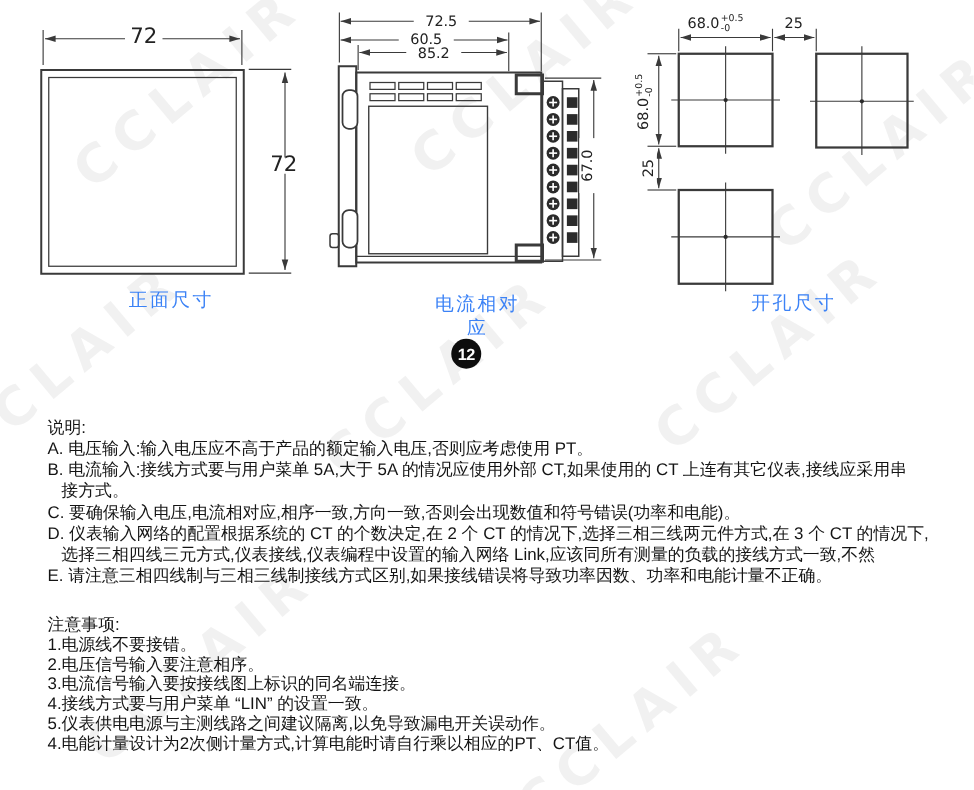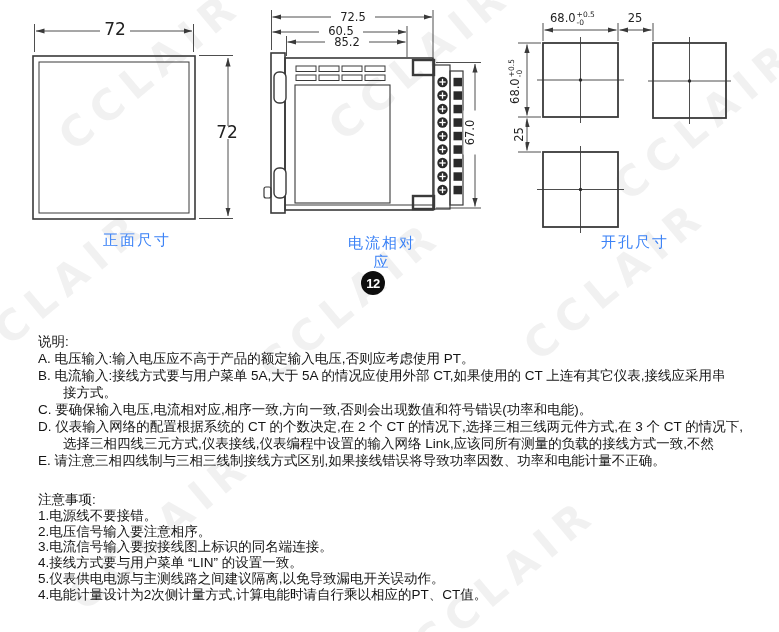--- a/index.html
+++ b/index.html
@@ -15,21 +15,21 @@
   .rot{transform:rotate(-90deg);}
   .tolg{display:flex;align-items:center;justify-content:center;gap:1px;}
   .tol{display:flex;flex-direction:column;font-size:7.5px;line-height:7.5px;text-align:left;}
   .caption{position:absolute;width:84px;text-align:center;font-size:15px;color:#3b82f6;letter-spacing:2px;margin-left:14px;}
   .page-dot{position:absolute;left:361px;top:271px;width:24px;height:24px;border-radius:50%;
             background:#0d0d0d;color:#fff;font-size:13px;font-weight:bold;display:flex;
             align-items:center;justify-content:center;letter-spacing:-0.5px;text-align:right;}
   .txt{position:absolute;left:38px;width:741px;font-size:13.5px;color:#141414;}
   .txt .ln{line-height:17px;white-space:nowrap;}
   .cautions .ln{line-height:15.8px;}
-  .ln.indent{margin-left:25px;}
+  .ln.indent{margin-left:11px;}
   .hd{font-weight:normal;}
 </style>
 </head>
 <body>
 
 <div class="page">
 
   <div class="wm" style="left:150px;top:70px">CCLAIR</div>
   <div class="wm" style="left:420px;top:60px">CCLAIR</div>
   <div class="wm" style="left:705px;top:120px">CCLAIR</div>

